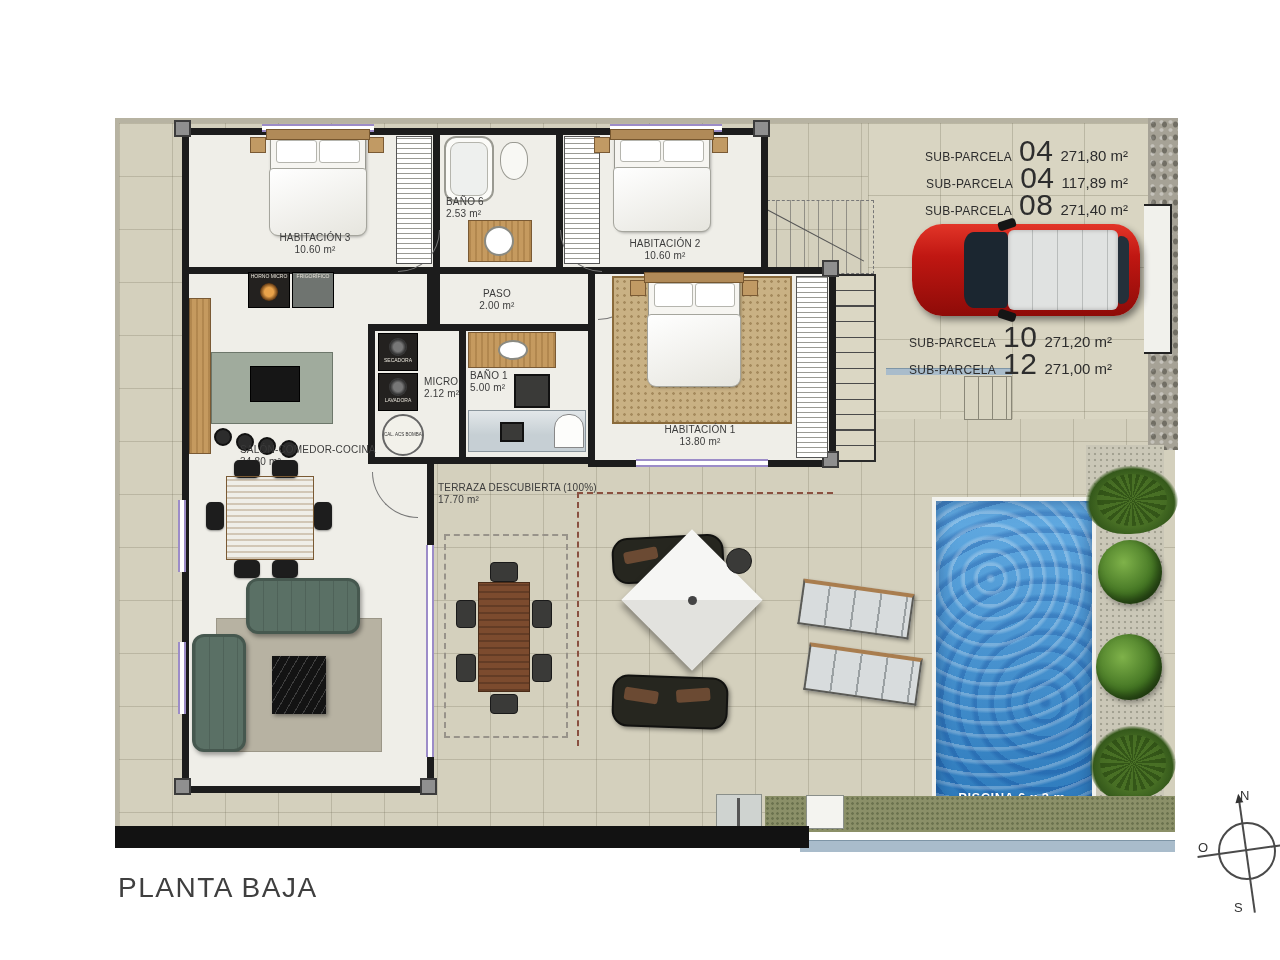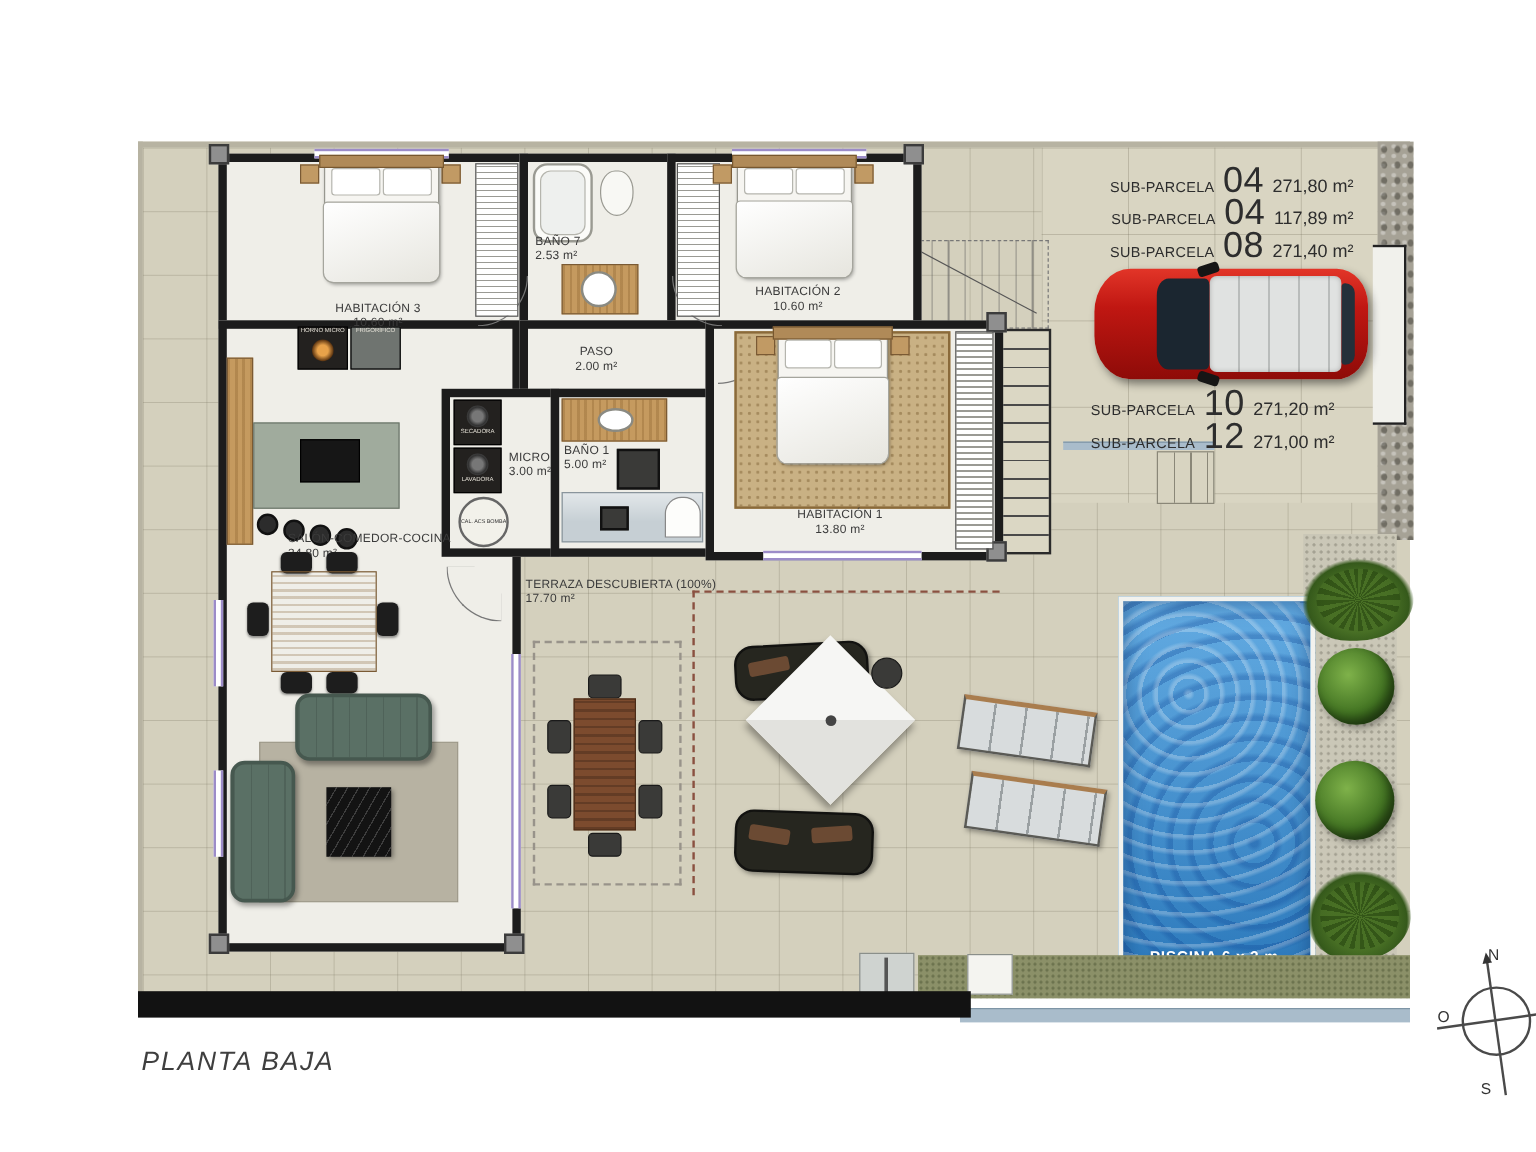--- a/index.html
+++ b/index.html
@@ -123,21 +123,21 @@
   .cmp-letter{font-size:13px;color:#333;}
   .cmp-arrow{width:0;height:0;border-left:4px solid transparent;border-right:4px solid transparent;border-bottom:9px solid #333;}
 
   
   .spblock{display:flex;flex-direction:column;gap:1px;}
   .sprow{display:flex;justify-content:flex-end;align-items:baseline;gap:7px;height:26px;color:#2d2d2d;}
   .spl{font-size:12px;letter-spacing:.3px;}
   .spn{font-size:30px;line-height:26px;letter-spacing:.5px;}
   .spa{font-size:15px;}
 
-  .title{font-size:22px;color:#3f3f3f;letter-spacing:1.5px;font-style:italic;}
+  .title{font-size:28px;color:#3f3f3f;letter-spacing:1.5px;}
 </style>
 </head>
 <body>
 
 <div id="stage">
 
   <div class="abs plot" style="left:115px;top:118px;width:1060px;height:712px;"></div>
   <div class="abs driveway" style="left:868px;top:123px;width:280px;height:296px;"></div>
   <div class="abs rocks" style="left:1148px;top:118px;width:30px;height:332px;"></div>
   <div class="abs gravel" style="left:1086px;top:445px;width:78px;height:385px;"></div>
@@ -181,33 +181,33 @@
 
   <div class="abs wardrobe" style="left:396px;top:136px;width:36px;height:128px;"></div>
   <div class="abs nstand" style="left:250px;top:137px;"></div>
   <div class="abs nstand" style="left:368px;top:137px;"></div>
   <div class="abs bed" style="left:270px;top:135px;width:96px;height:100px;">
     <div class="bed-head"></div>
     <div class="pillow p1"></div>
     <div class="pillow p2"></div>
     <div class="duvet"></div>
   </div>
-  <div class="abs rlabel center" style="left:250px;top:252px;width:130px;">
+  <div class="abs rlabel center" style="left:250px;top:232px;width:130px;">
     <span>HABITACIÓN 3</span>
     <span>10.60 m²</span>
   </div>
 
   <div class="abs tub" style="left:444px;top:136px;width:50px;height:66px;">
       <div class="inner"></div>
     </div>
   <div class="abs toilet" style="left:500px;top:142px;width:28px;height:38px;"></div>
   <div class="abs woodv" style="left:468px;top:220px;width:64px;height:42px;"></div>
   <div class="abs sinkc" style="left:484px;top:226px;width:30px;height:30px;"></div>
   <div class="abs rlabel" style="left:446px;top:196px;">
-    <span>BAÑO 7</span>
+    <span>BAÑO 6</span>
     <span>2.53 m²</span>
   </div>
 
   <div class="abs wardrobe" style="left:564px;top:136px;width:36px;height:128px;"></div>
   <div class="abs nstand" style="left:594px;top:137px;"></div>
   <div class="abs nstand" style="left:712px;top:137px;"></div>
   <div class="abs bed" style="left:614px;top:135px;width:96px;height:96px;">
     <div class="bed-head"></div>
     <div class="pillow p1"></div>
     <div class="pillow p2"></div>
@@ -229,21 +229,21 @@
   </div>
   <div class="abs appl" style="left:378px;top:373px;width:40px;height:38px;">
     <span class="drum"></span>
     <span>LAVADORA</span>
   </div>
   <div class="abs boiler" style="left:382px;top:414px;width:42px;height:42px;">
     <span>CAL. ACS BOMBA</span>
   </div>
   <div class="abs rlabel" style="left:424px;top:376px;">
     <span>MICRO</span>
-    <span>3.00 m²</span>
+    <span>2.12 m²</span>
   </div>
 
   <div class="abs woodv" style="left:468px;top:332px;width:88px;height:36px;"></div>
   <div class="abs sinko" style="left:498px;top:340px;width:30px;height:20px;"></div>
   <div class="abs shower" style="left:514px;top:374px;width:36px;height:34px;"></div>
   <div class="abs btub" style="left:468px;top:410px;width:118px;height:42px;"></div>
   <div class="abs shower" style="left:500px;top:422px;width:24px;height:20px;"></div>
   <div class="abs archdoor" style="left:554px;top:414px;width:30px;height:34px;"></div>
   <div class="abs rlabel" style="left:470px;top:370px;">
     <span>BAÑO 1</span>

